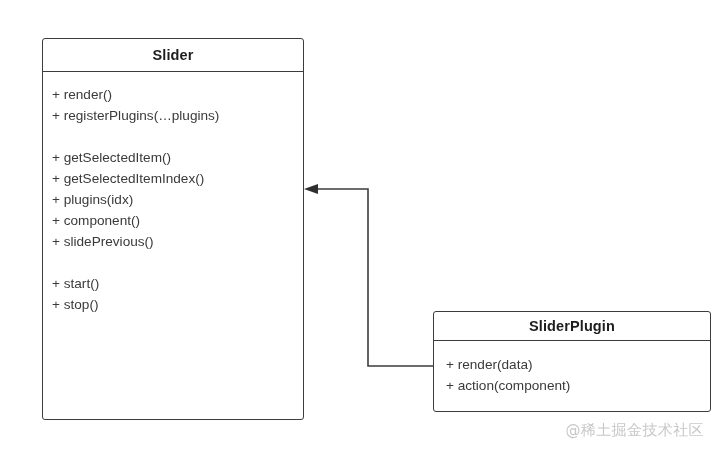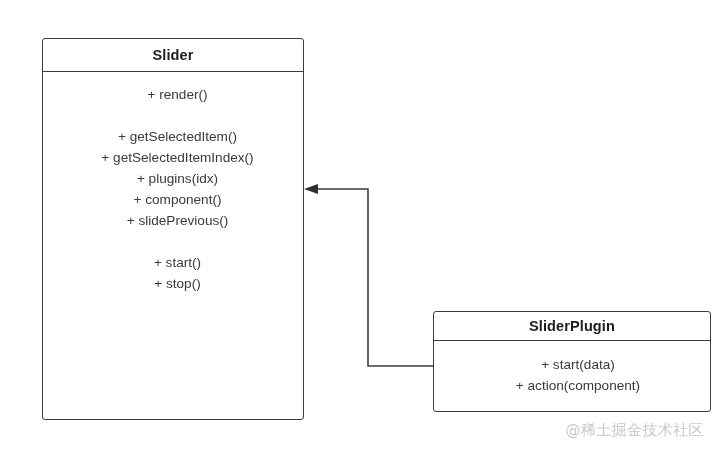--- a/index.html
+++ b/index.html
@@ -41,21 +41,20 @@
     border-bottom: 1.6px solid #3c3c3c;
     letter-spacing: 0.1px;
     display: flex;
     align-items: center;
     justify-content: center;
   }
 
   .uml-body {
     box-sizing: border-box;
     padding: 12px 0 0 9px;
-    text-align: center;
   }
 
   .uml-member {
     font-size: 13.6px;
     line-height: 21px;
     color: #3a3a3a;
     white-space: nowrap;
   }
 
   .uml-member.spacer {
@@ -106,36 +105,37 @@
 </style>
 </head>
 <body>
 
 <div class="canvas">
 
   <div class="uml-class" id="slider-class">
     <div class="uml-header">Slider</div>
     <div class="uml-body">
       <div class="uml-member">+ render()</div>
+      <div class="uml-member">+ registerPlugins(…plugins)</div>
       <div class="uml-member spacer"></div>
       <div class="uml-member">+ getSelectedItem()</div>
       <div class="uml-member">+ getSelectedItemIndex()</div>
       <div class="uml-member">+ plugins(idx)</div>
       <div class="uml-member">+ component()</div>
       <div class="uml-member">+ slidePrevious()</div>
       <div class="uml-member spacer"></div>
       <div class="uml-member">+ start()</div>
       <div class="uml-member">+ stop()</div>
     </div>
   </div>
 
   <div class="uml-class" id="sliderplugin-class">
     <div class="uml-header">SliderPlugin</div>
     <div class="uml-body">
-      <div class="uml-member">+ start(data)</div>
+      <div class="uml-member">+ render(data)</div>
       <div class="uml-member">+ action(component)</div>
     </div>
   </div>
 
   <svg class="connector" viewBox="0 0 720 450" xmlns="http://www.w3.org/2000/svg">
     <path d="M 433 366 L 368 366 L 368 189 L 317 189" fill="none" stroke="#3c3c3c" stroke-width="1.6" stroke-linecap="square" stroke-linejoin="miter"></path>
     <polygon points="304,189 318,184 318,194" fill="#2f2f2f"></polygon>
   </svg>
 
   <div class="watermark">@稀土掘金技术社区</div>

